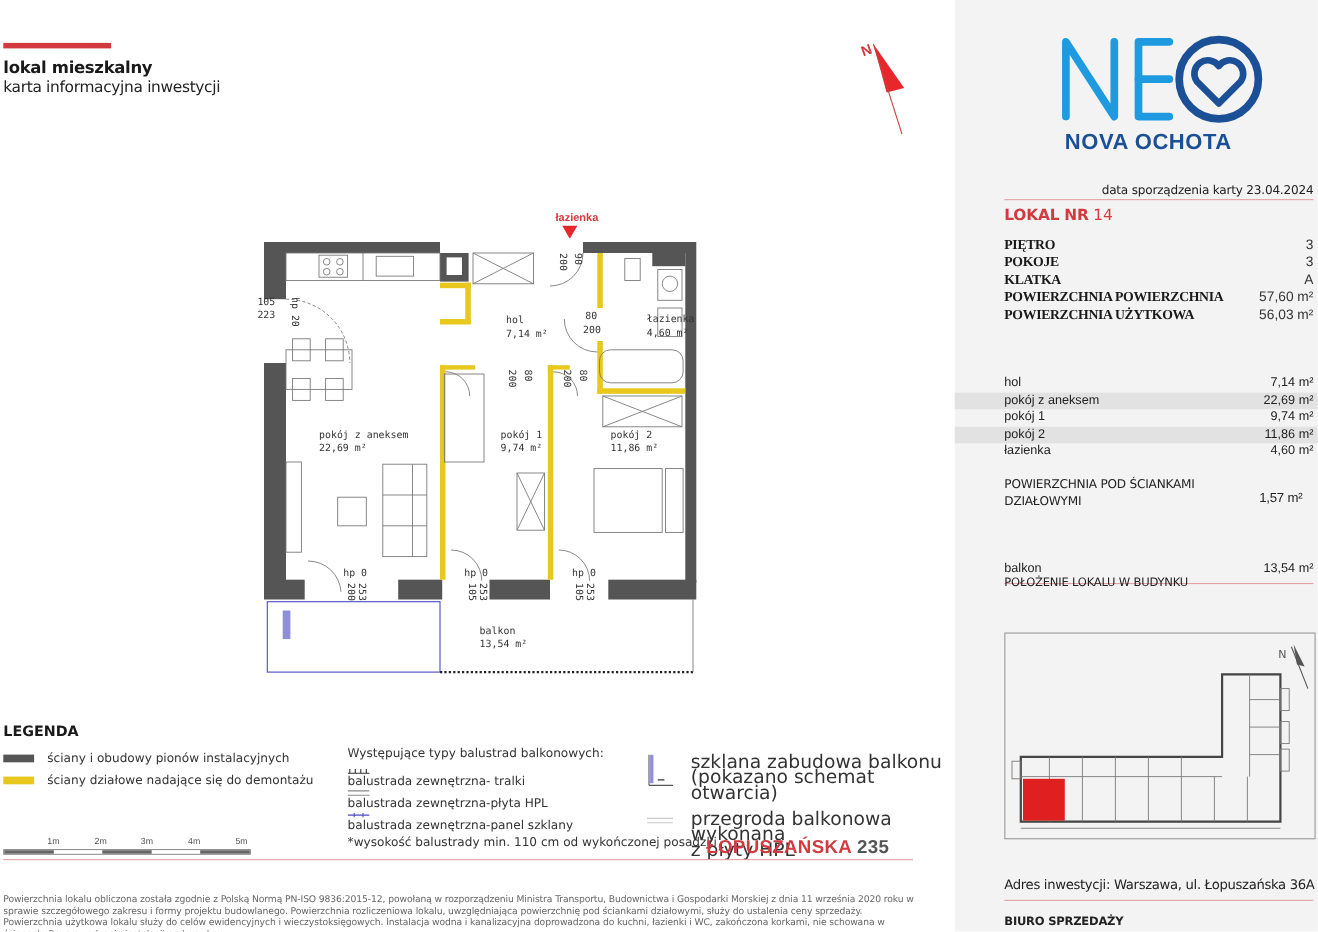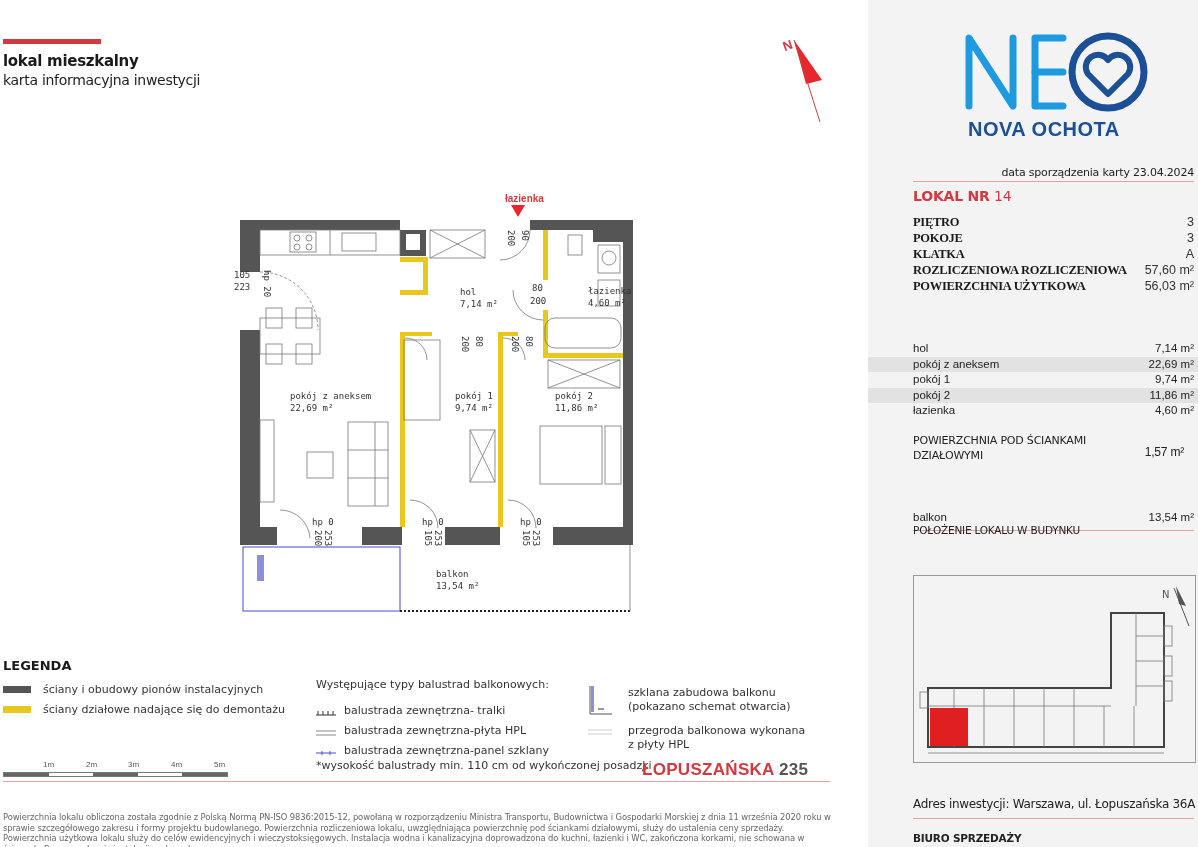--- a/index.html
+++ b/index.html
@@ -30,25 +30,25 @@
   .scale { position: absolute; left: 3px; top: 760px; width: 225px; }
   .scale-labels { position: relative; height: 10px; font-size: 8px; color: #555; }
   .scale-labels span { position: absolute; top: 0; }
   .scale-bar { display: flex; height: 5px; margin-top: 2px; border: 1px solid #777; }
   .scale-bar div { flex: 1; }
   .scale-bar .dk { background: #666; }
   .scale-bar .lt { background: #fff; }
 
   .balustrades { position: absolute; left: 316px; top: 678px; font-size: 11px; font-family: "DejaVu Sans", sans-serif; color: #333; }
   .balustrades .head { margin-bottom: 6px; }
-  .bal-row { display: flex; align-items: flex-end; height: 20px; }
+  .bal-row { display: flex; align-items: flex-start; height: 20px; flex-direction: column; }
   .bal-icon { width: 20px; margin-right: 8px; display: inline-block; }
   .bal-note { margin-top: 2px; }
 
-  .glass-legend { position: absolute; left: 588px; top: 686px; font-size: 11px; font-family: "DejaVu Sans", sans-serif; color: #333; }
+  .glass-legend { position: absolute; left: 588px; top: 686px; font-size: 17px; font-family: "DejaVu Sans", sans-serif; color: #333; }
   .glass-legend .item { position: relative; padding-left: 40px; margin-bottom: 10px; line-height: 14px; }
   .glass-legend .ic { position: absolute; left: 0; top: 0; }
 
   .brand-street { position: absolute; left: 642px; top: 760px; font-size: 17px; font-weight: bold; letter-spacing: 0.3px; font-family: "Liberation Sans", sans-serif; }
   .brand-street .name { color: #d23a3f; }
   .brand-street .num { color: #555; }
 
   .red-line-left { position: absolute; left: 3px; top: 781px; width: 827px; height: 1px; background: #e3a1a3; }
 
   .footer-note { position: absolute; left: 3px; top: 812px; width: 828px; font-size: 8.4px; line-height: 10.5px; color: #666; font-family: "DejaVu Sans", sans-serif; letter-spacing: -0.1px; height: 35px; overflow: hidden; }
@@ -351,21 +351,21 @@
       </div>
     <div class="spec-row">
         <span class="k">POKOJE</span>
         <span class="v">3</span>
       </div>
     <div class="spec-row">
         <span class="k">KLATKA</span>
         <span class="v">A</span>
       </div>
     <div class="spec-row">
-        <span class="k">ROZLICZENIOWA ROZLICZENIOWA</span>
+        <span class="k">POWIERZCHNIA POWIERZCHNIA</span>
         <span class="v">57,60 m²</span>
       </div>
     <div class="spec-row">
         <span class="k">POWIERZCHNIA UŻYTKOWA</span>
         <span class="v">56,03 m²</span>
       </div>
   </div>
 
   <div class="rooms">
     <div class="room-row">

